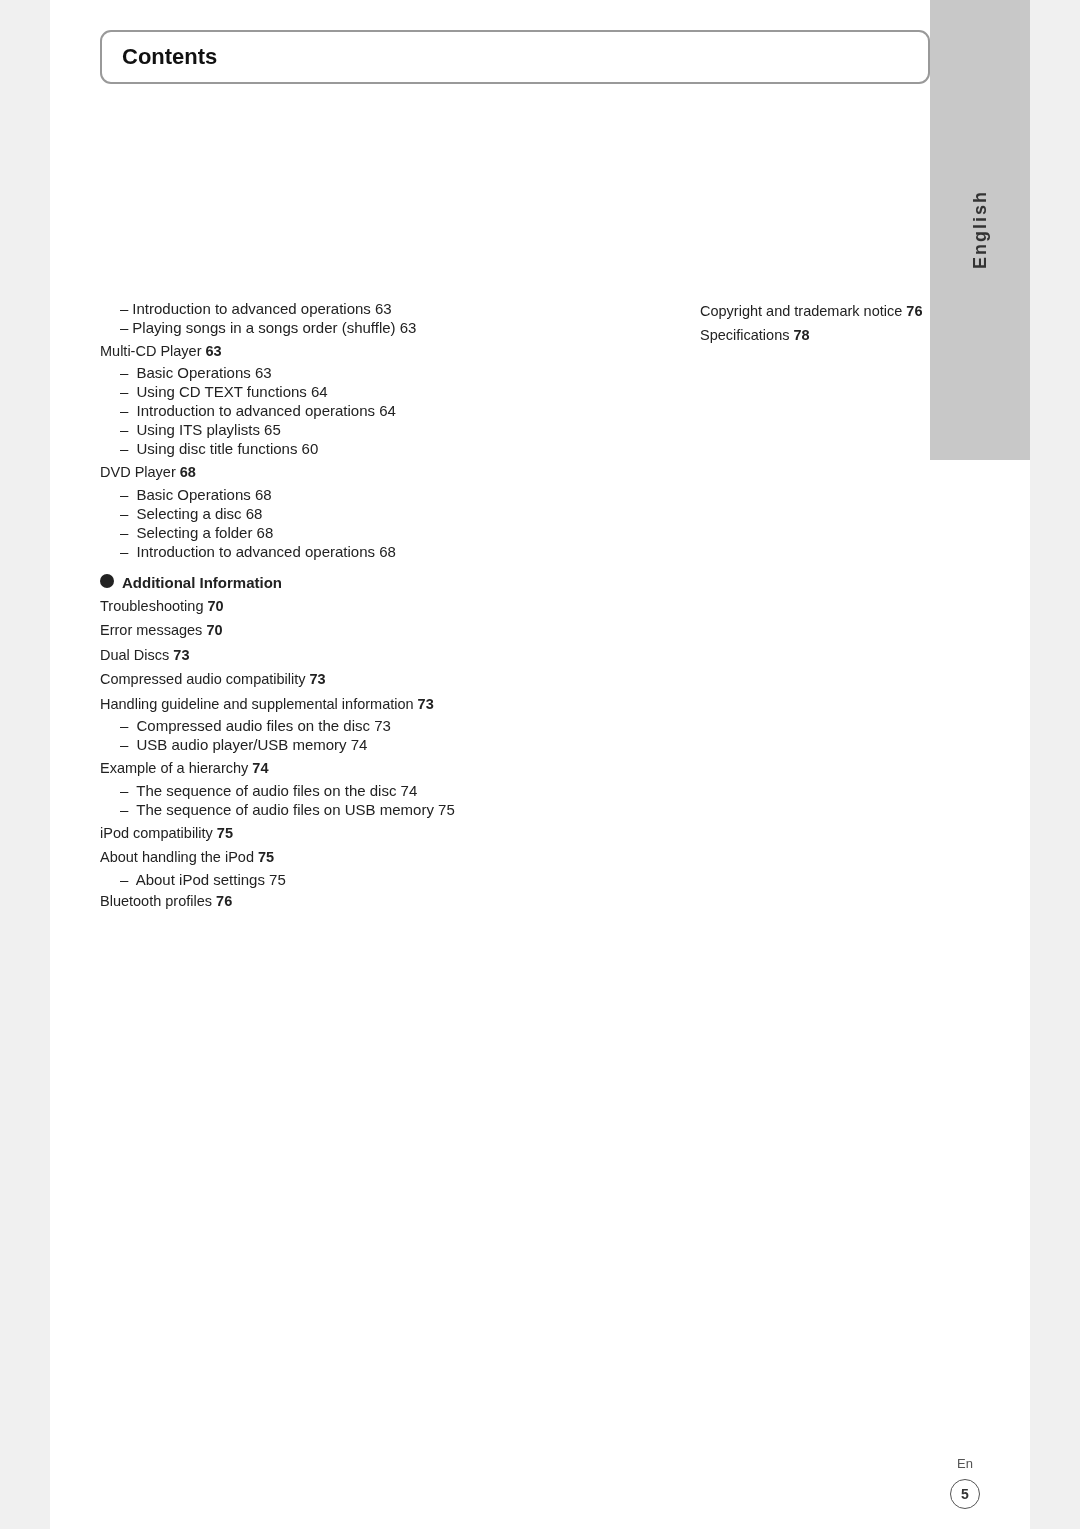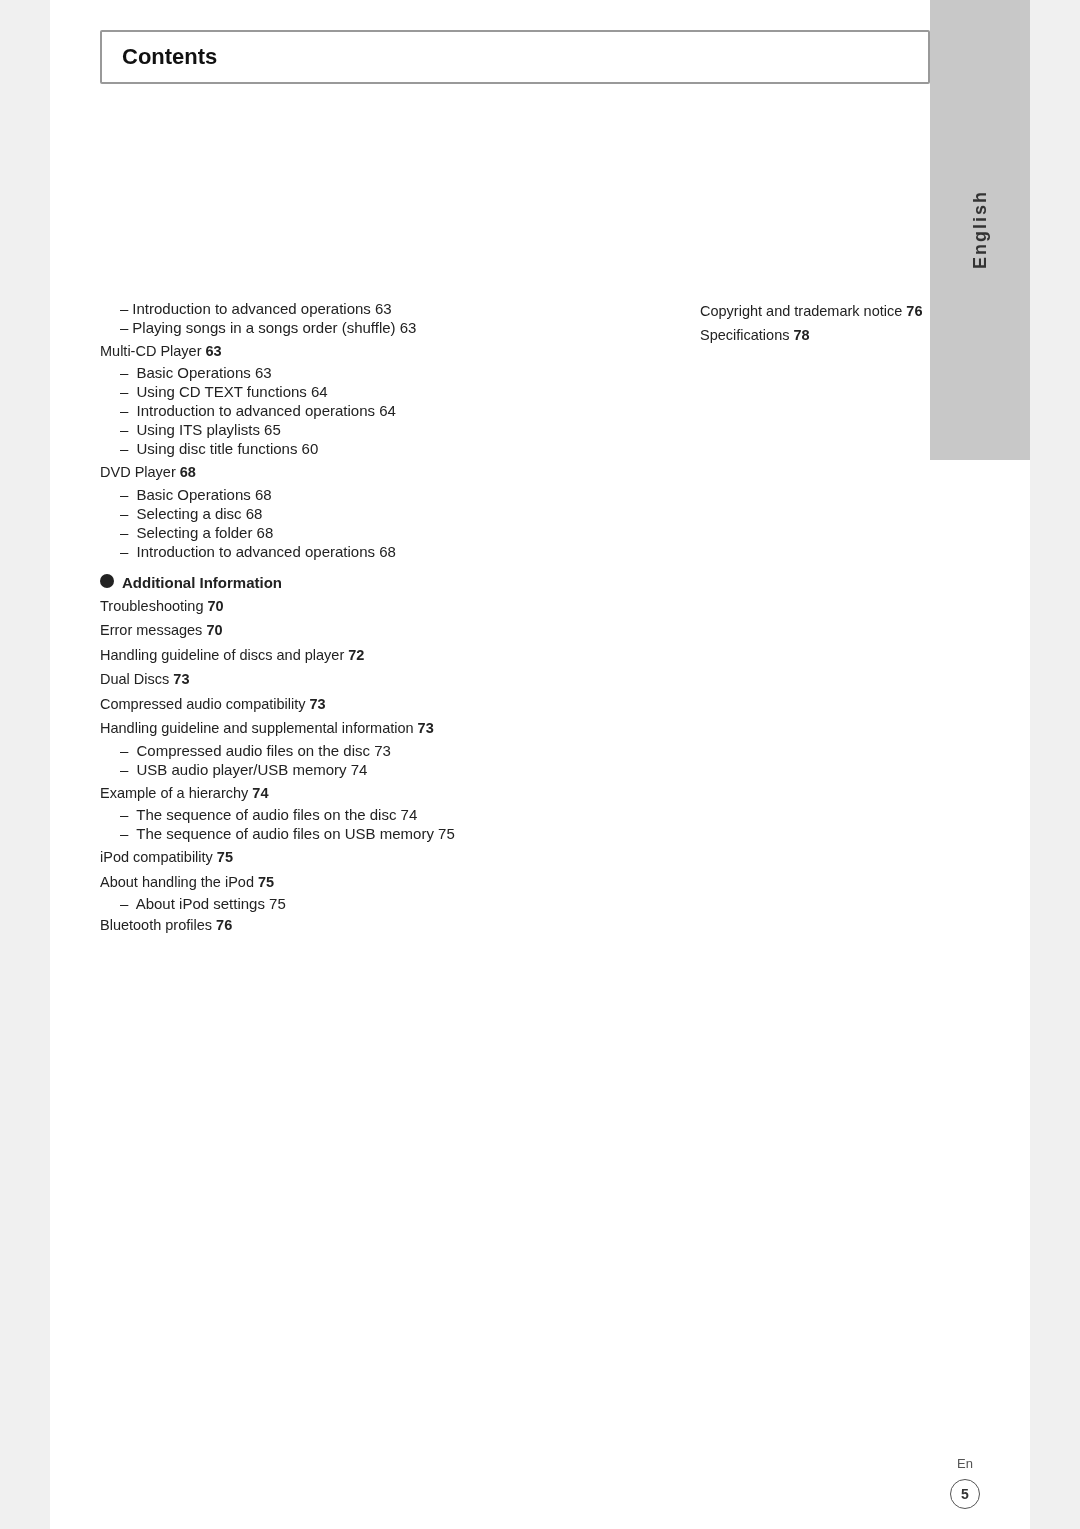--- a/index.html
+++ b/index.html
@@ -55,21 +55,21 @@
       background: #555;
     }
 
     
     .contents-box {
       position: absolute;
       top: 30px;
       left: 50px;
       width: 830px;
       border: 2px solid #999;
-      border-radius: 2px;
+      border-radius: 11px;
       padding: 12px 20px;
     }
 
     .contents-title {
       font-size: 22px;
       font-weight: bold;
       color: #111;
     }
 
     
@@ -232,23 +232,20 @@
           <span>Additional Information</span>
         </div>
 
         <div class="toc-entry mb2">
           Troubleshooting <span class="num">70</span>
         </div>
         <div class="toc-entry mb2">
           Error messages <span class="num">70</span>
         </div>
         <div class="toc-entry mb2">
-          Handling guideline of discs and player <span class="num">72</span>
-        </div>
-        <div class="toc-entry mb2">
           Dual Discs <span class="num">73</span>
         </div>
         <div class="toc-entry mb2">
           Compressed audio compatibility <span class="num">73</span>
         </div>
         <div class="toc-entry mb2">
           Handling guideline and supplemental information <span class="num">73</span>
         </div>
         <div class="toc-sub mb2">
           <span class="dash">–</span> Compressed audio files on the disc <span class="num">73</span>

